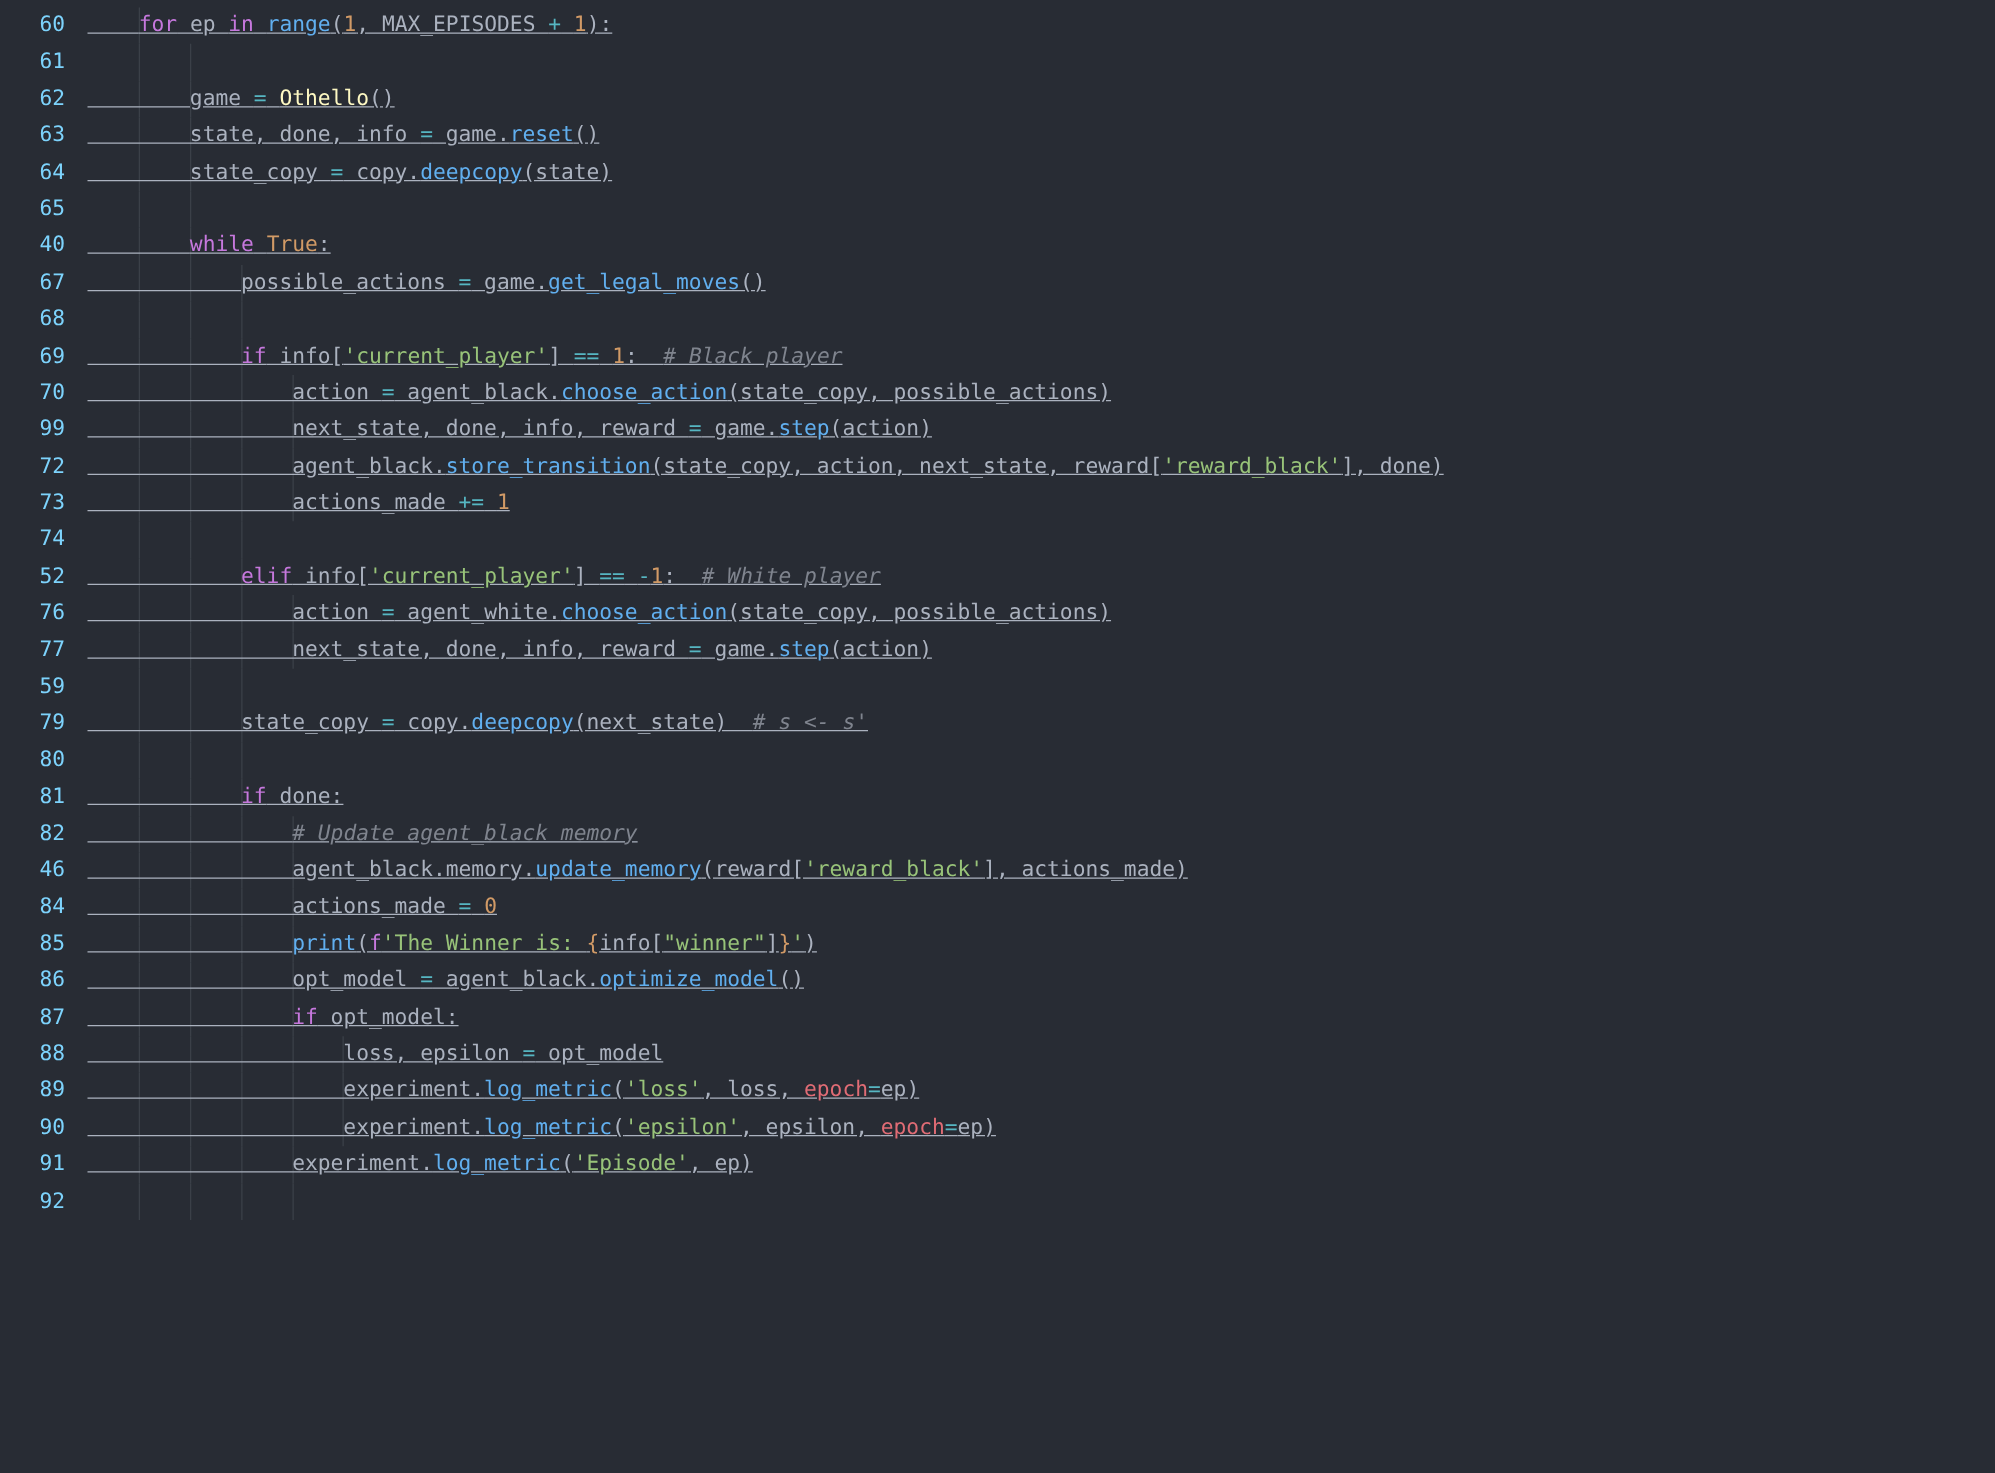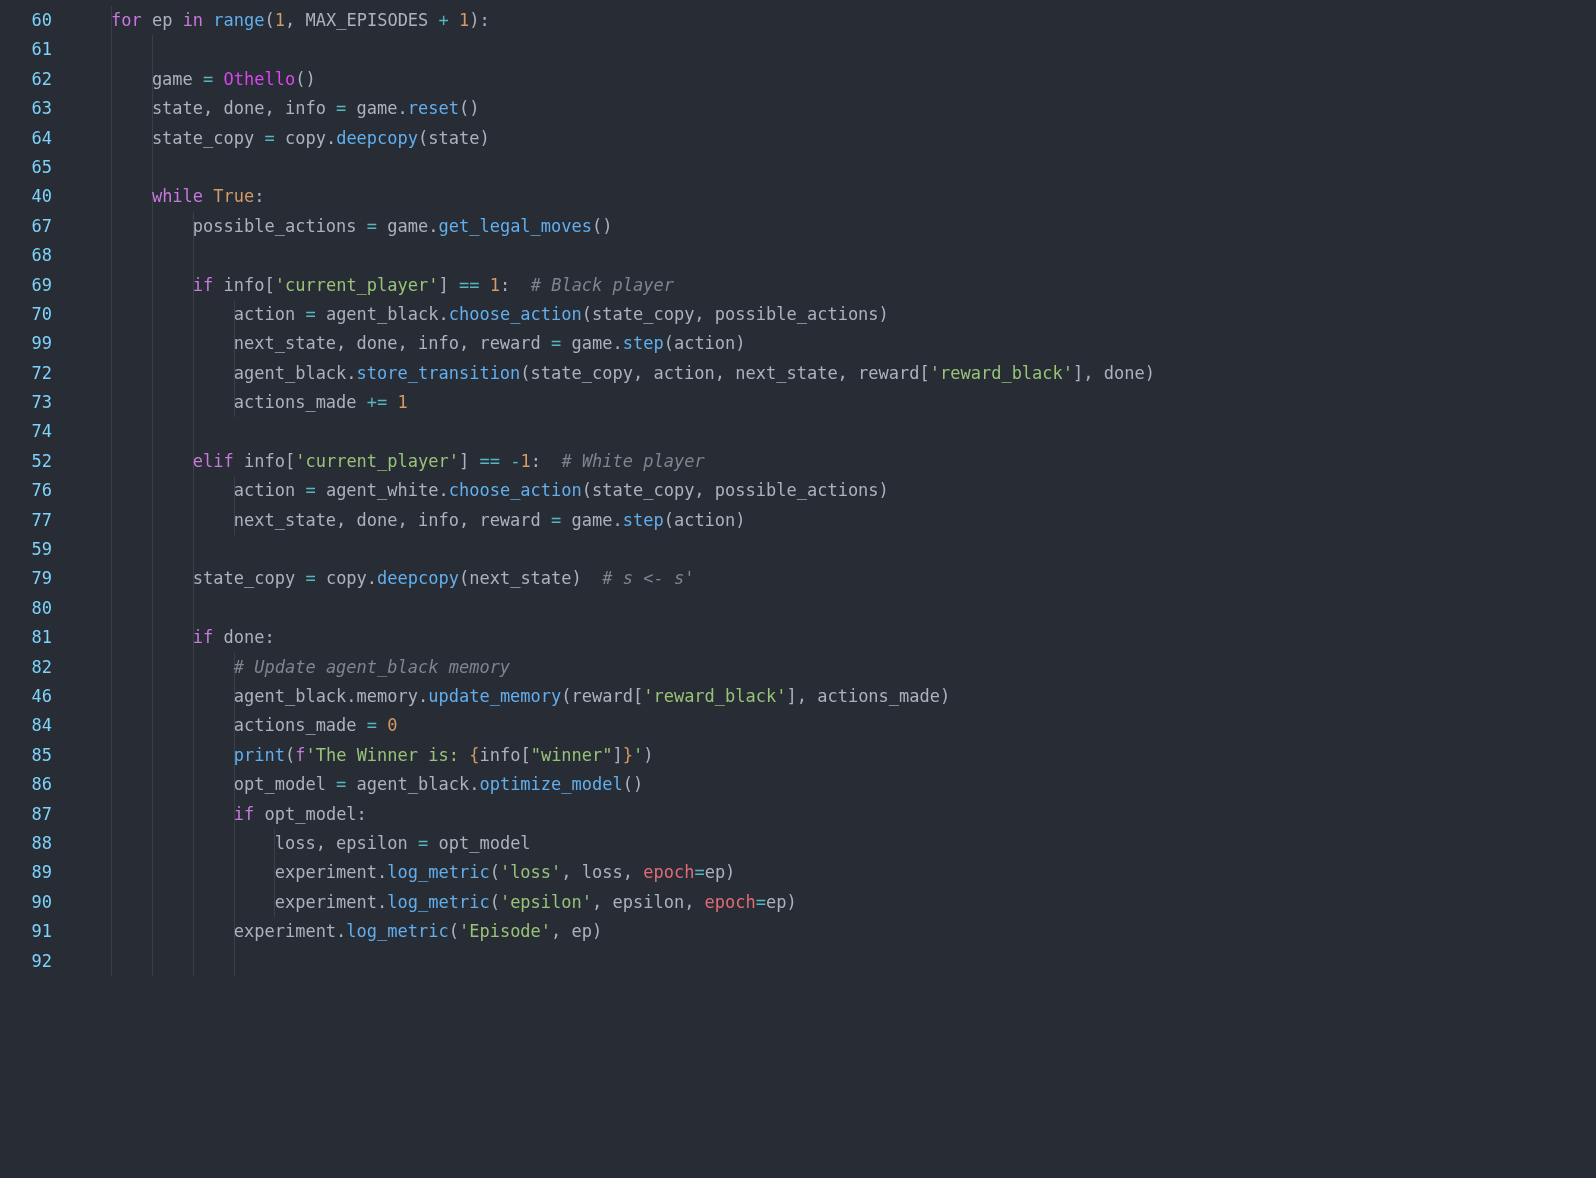--- a/index.html
+++ b/index.html
@@ -24,40 +24,41 @@
     color: #7dd3fc;
     user-select: none;
     flex-shrink: 0;
     padding-right: 18px;
   }
   .gutter div { height: 29.4px; }
   .code {
     flex: 1;
     white-space: pre;
     position: relative;
+    text-decoration: underline;
   }
   .line {
     height: 29.4px;
     position: relative;
   }
   .line .content {
     position: relative;
     z-index: 2;
   }
   .guide {
     position: absolute;
     top: 0;
     bottom: 0;
     border-left: 1px solid #3b4048;
     z-index: 1;
   }
   
   .kw { color: #c678dd; }      
   .fn { color: #61afef; }      
-  .cls { color: #d946ef; }     
+  .cls { color: #fef9c3; }     
   .var { color: #e06c75; }     
   .str { color: #98c379; }     
   .num { color: #d19a66; }     
   .op { color: #56b6c2; }      
   .cm { color: #7f848e; font-style: italic; } 
   .pl { color: #abb2bf; }      
   .fs { color: #d19a66; }      
 </style>
 </head>
 <body>

